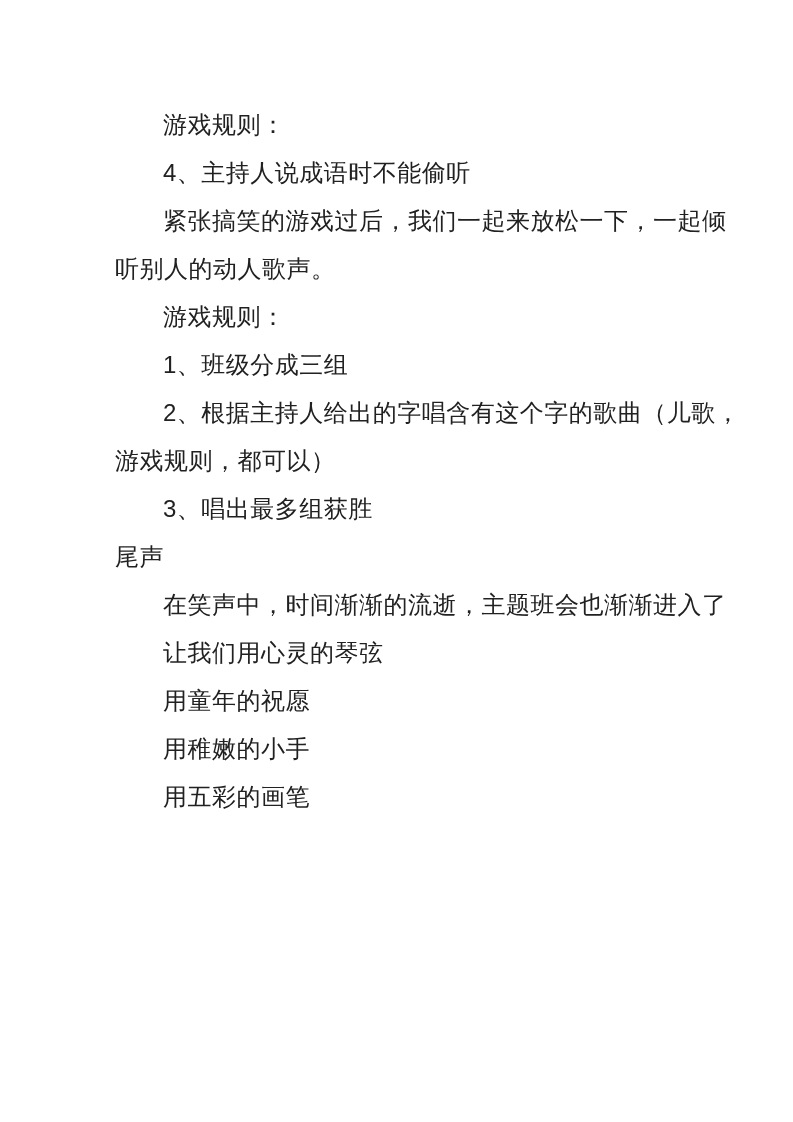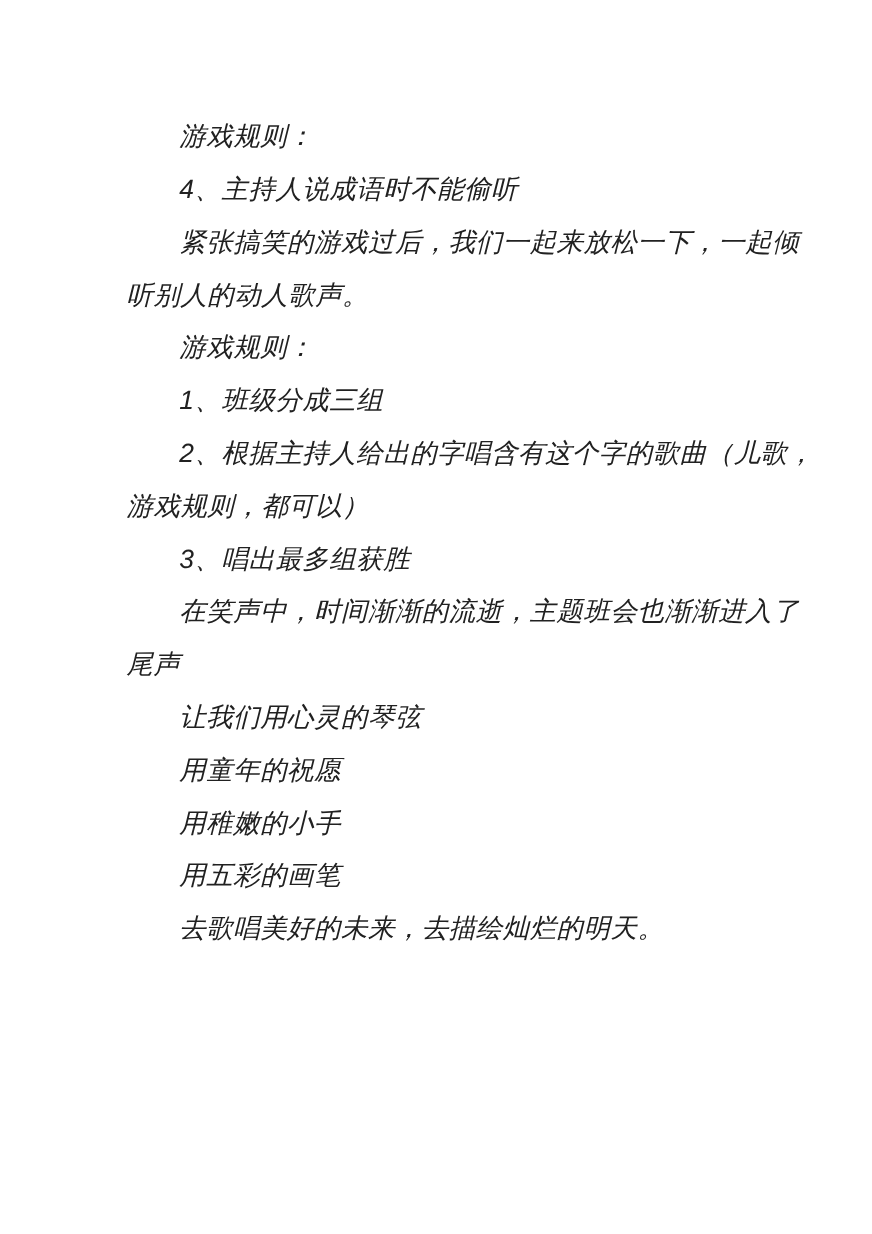--- a/index.html
+++ b/index.html
@@ -7,21 +7,20 @@
     padding: 0;
     background: #ffffff;
   }
   .page {
     position: relative;
     width: 793px;
     height: 1122px;
     background: #ffffff;
     overflow: hidden;
     font-family: "Liberation Sans", "DejaVu Sans", sans-serif;
-    font-style: italic;
   }
   .doc-body {
     position: absolute;
     top: 101px;
     left: 115px;
     width: 566px;
     color: #212121;
     font-size: 24px;
     line-height: 48px;
     letter-spacing: 0.5px;
@@ -41,21 +40,20 @@
   <div class="doc-body">
     <div class="line indent">游戏规则：</div>
     <div class="line indent">4、主持人说成语时不能偷听</div>
     <div class="line indent">紧张搞笑的游戏过后，我们一起来放松一下，一起倾</div>
     <div class="line">听别人的动人歌声。</div>
     <div class="line indent">游戏规则：</div>
     <div class="line indent">1、班级分成三组</div>
     <div class="line indent">2、根据主持人给出的字唱含有这个字的歌曲（儿歌，</div>
     <div class="line">游戏规则，都可以）</div>
     <div class="line indent">3、唱出最多组获胜</div>
+    <div class="line">尾声</div>
     <div class="line indent">在笑声中，时间渐渐的流逝，主题班会也渐渐进入了</div>
-    <div class="line">尾声</div>
     <div class="line indent">让我们用心灵的琴弦</div>
     <div class="line indent">用童年的祝愿</div>
     <div class="line indent">用稚嫩的小手</div>
     <div class="line indent">用五彩的画笔</div>
-    <div class="line indent">去歌唱美好的未来，去描绘灿烂的明天。</div>
   </div>
 </div>
 
 </body></html>

